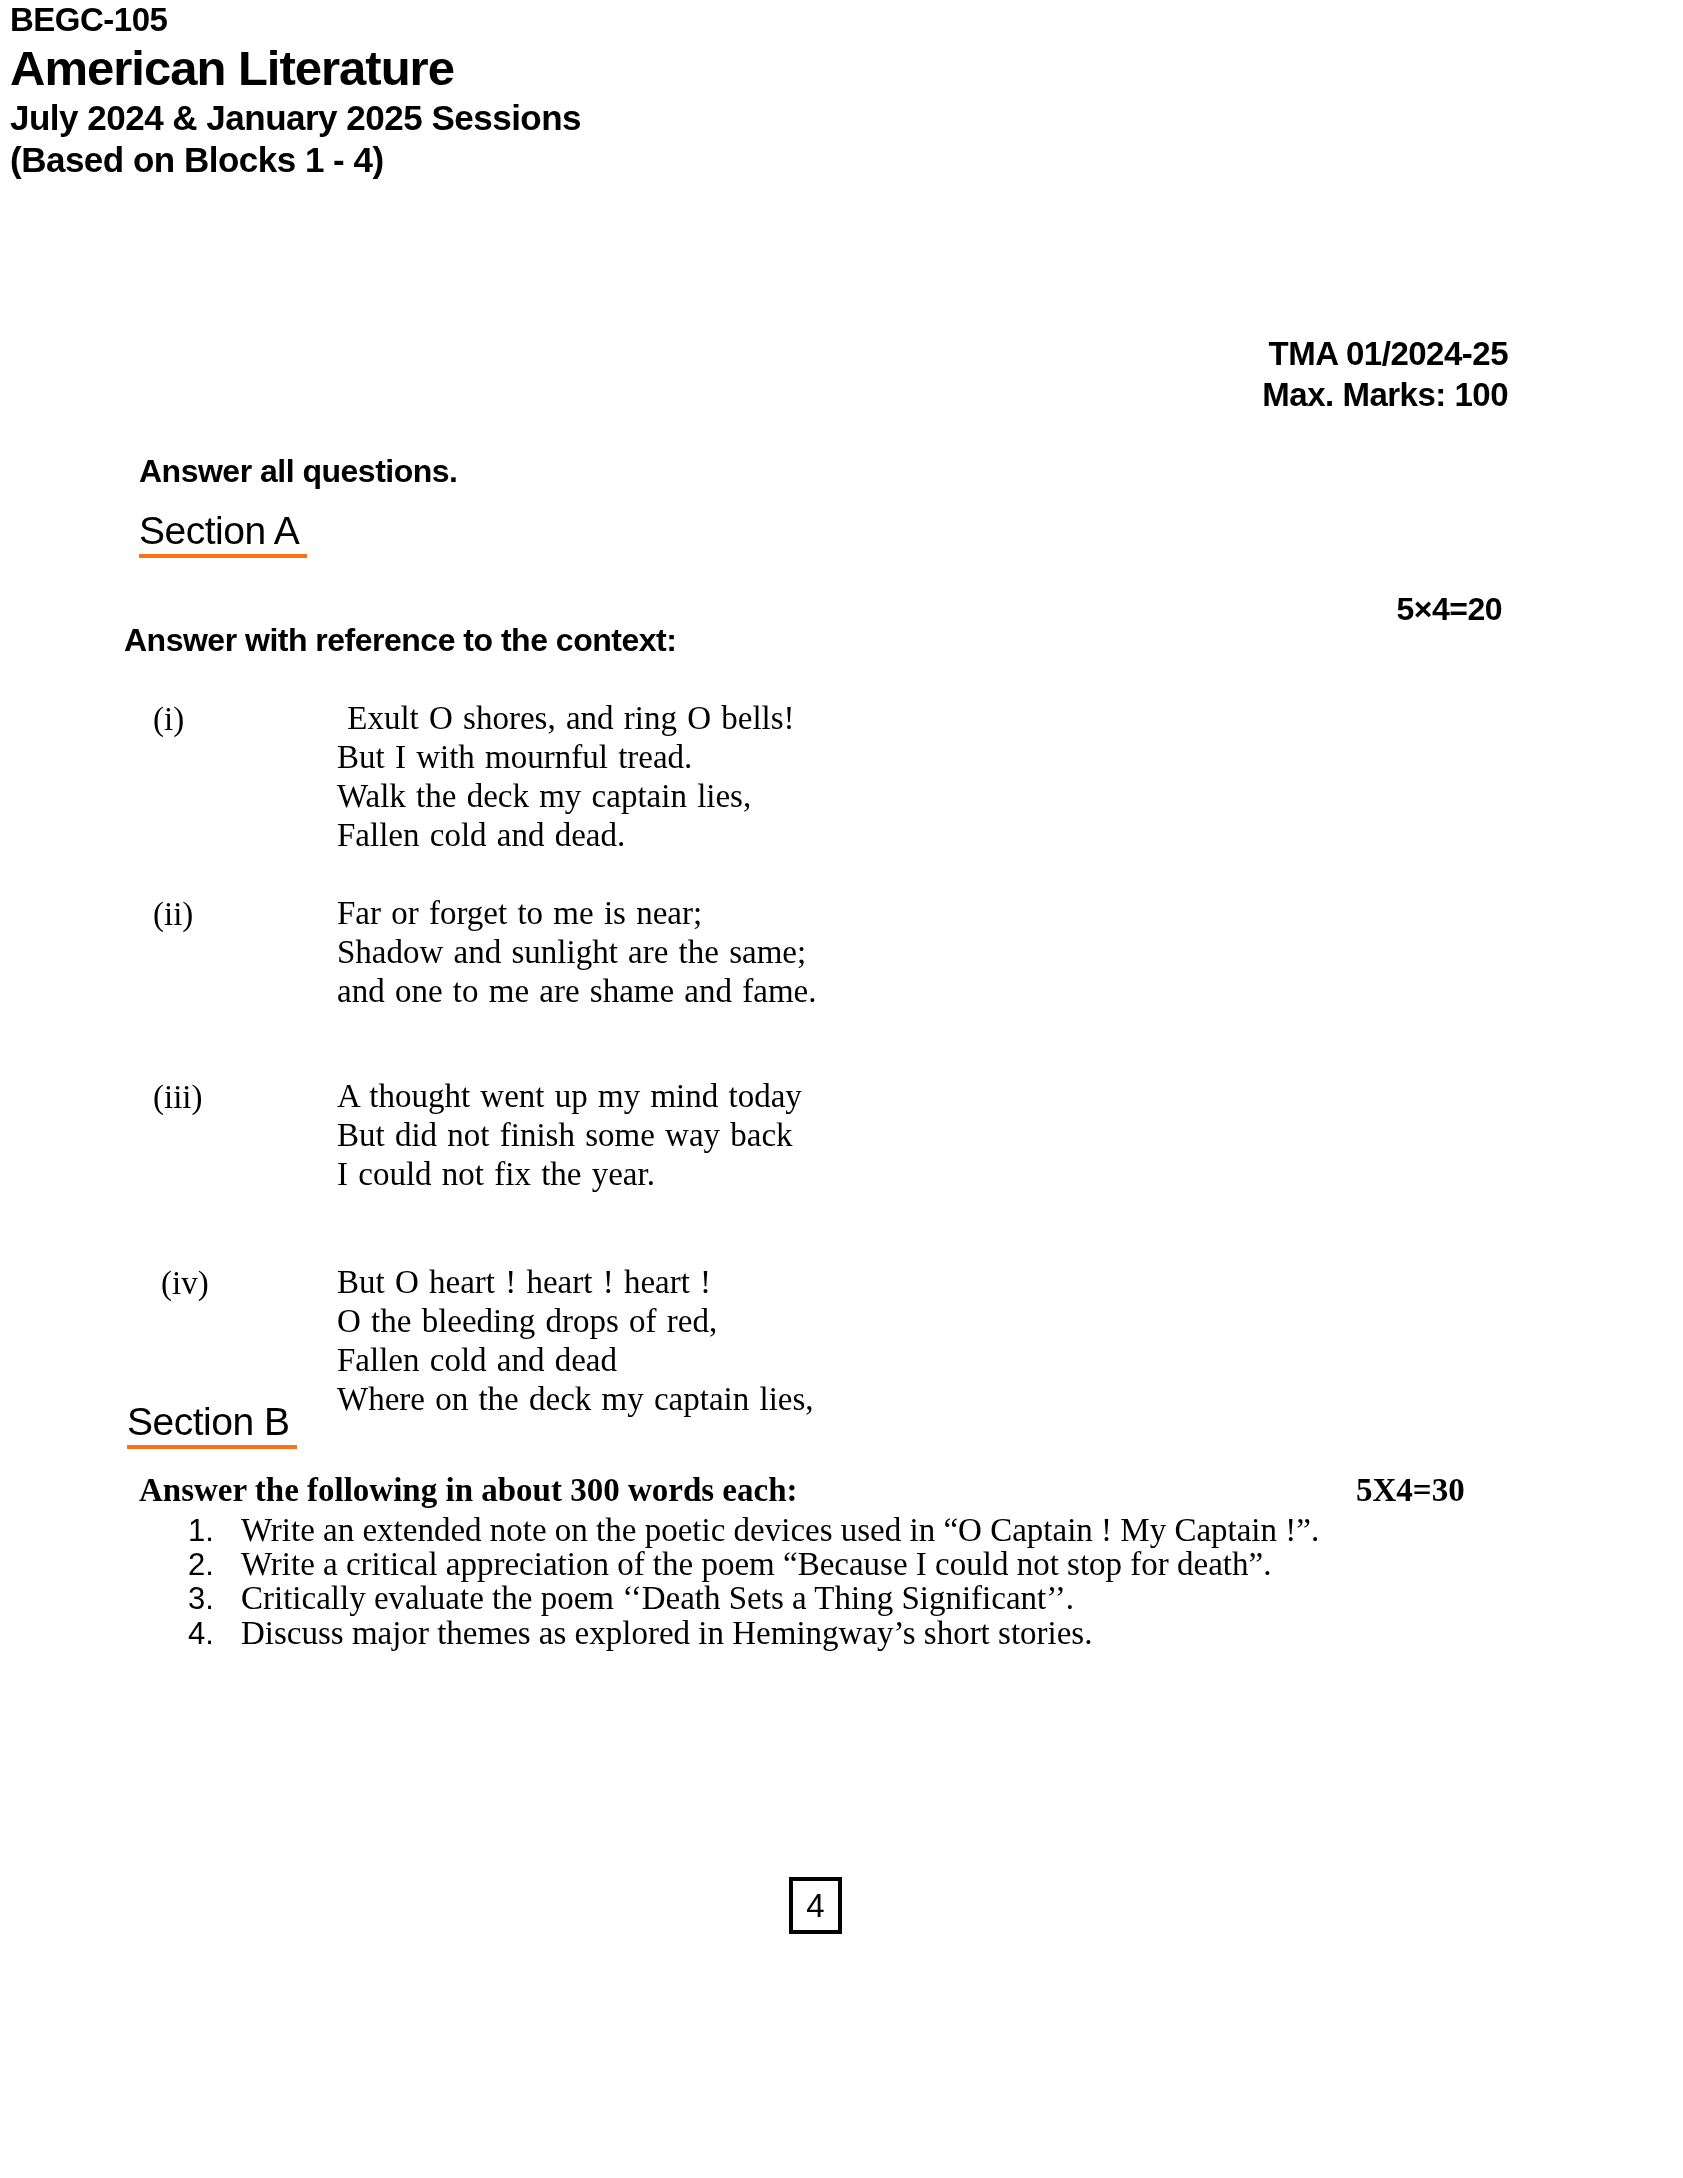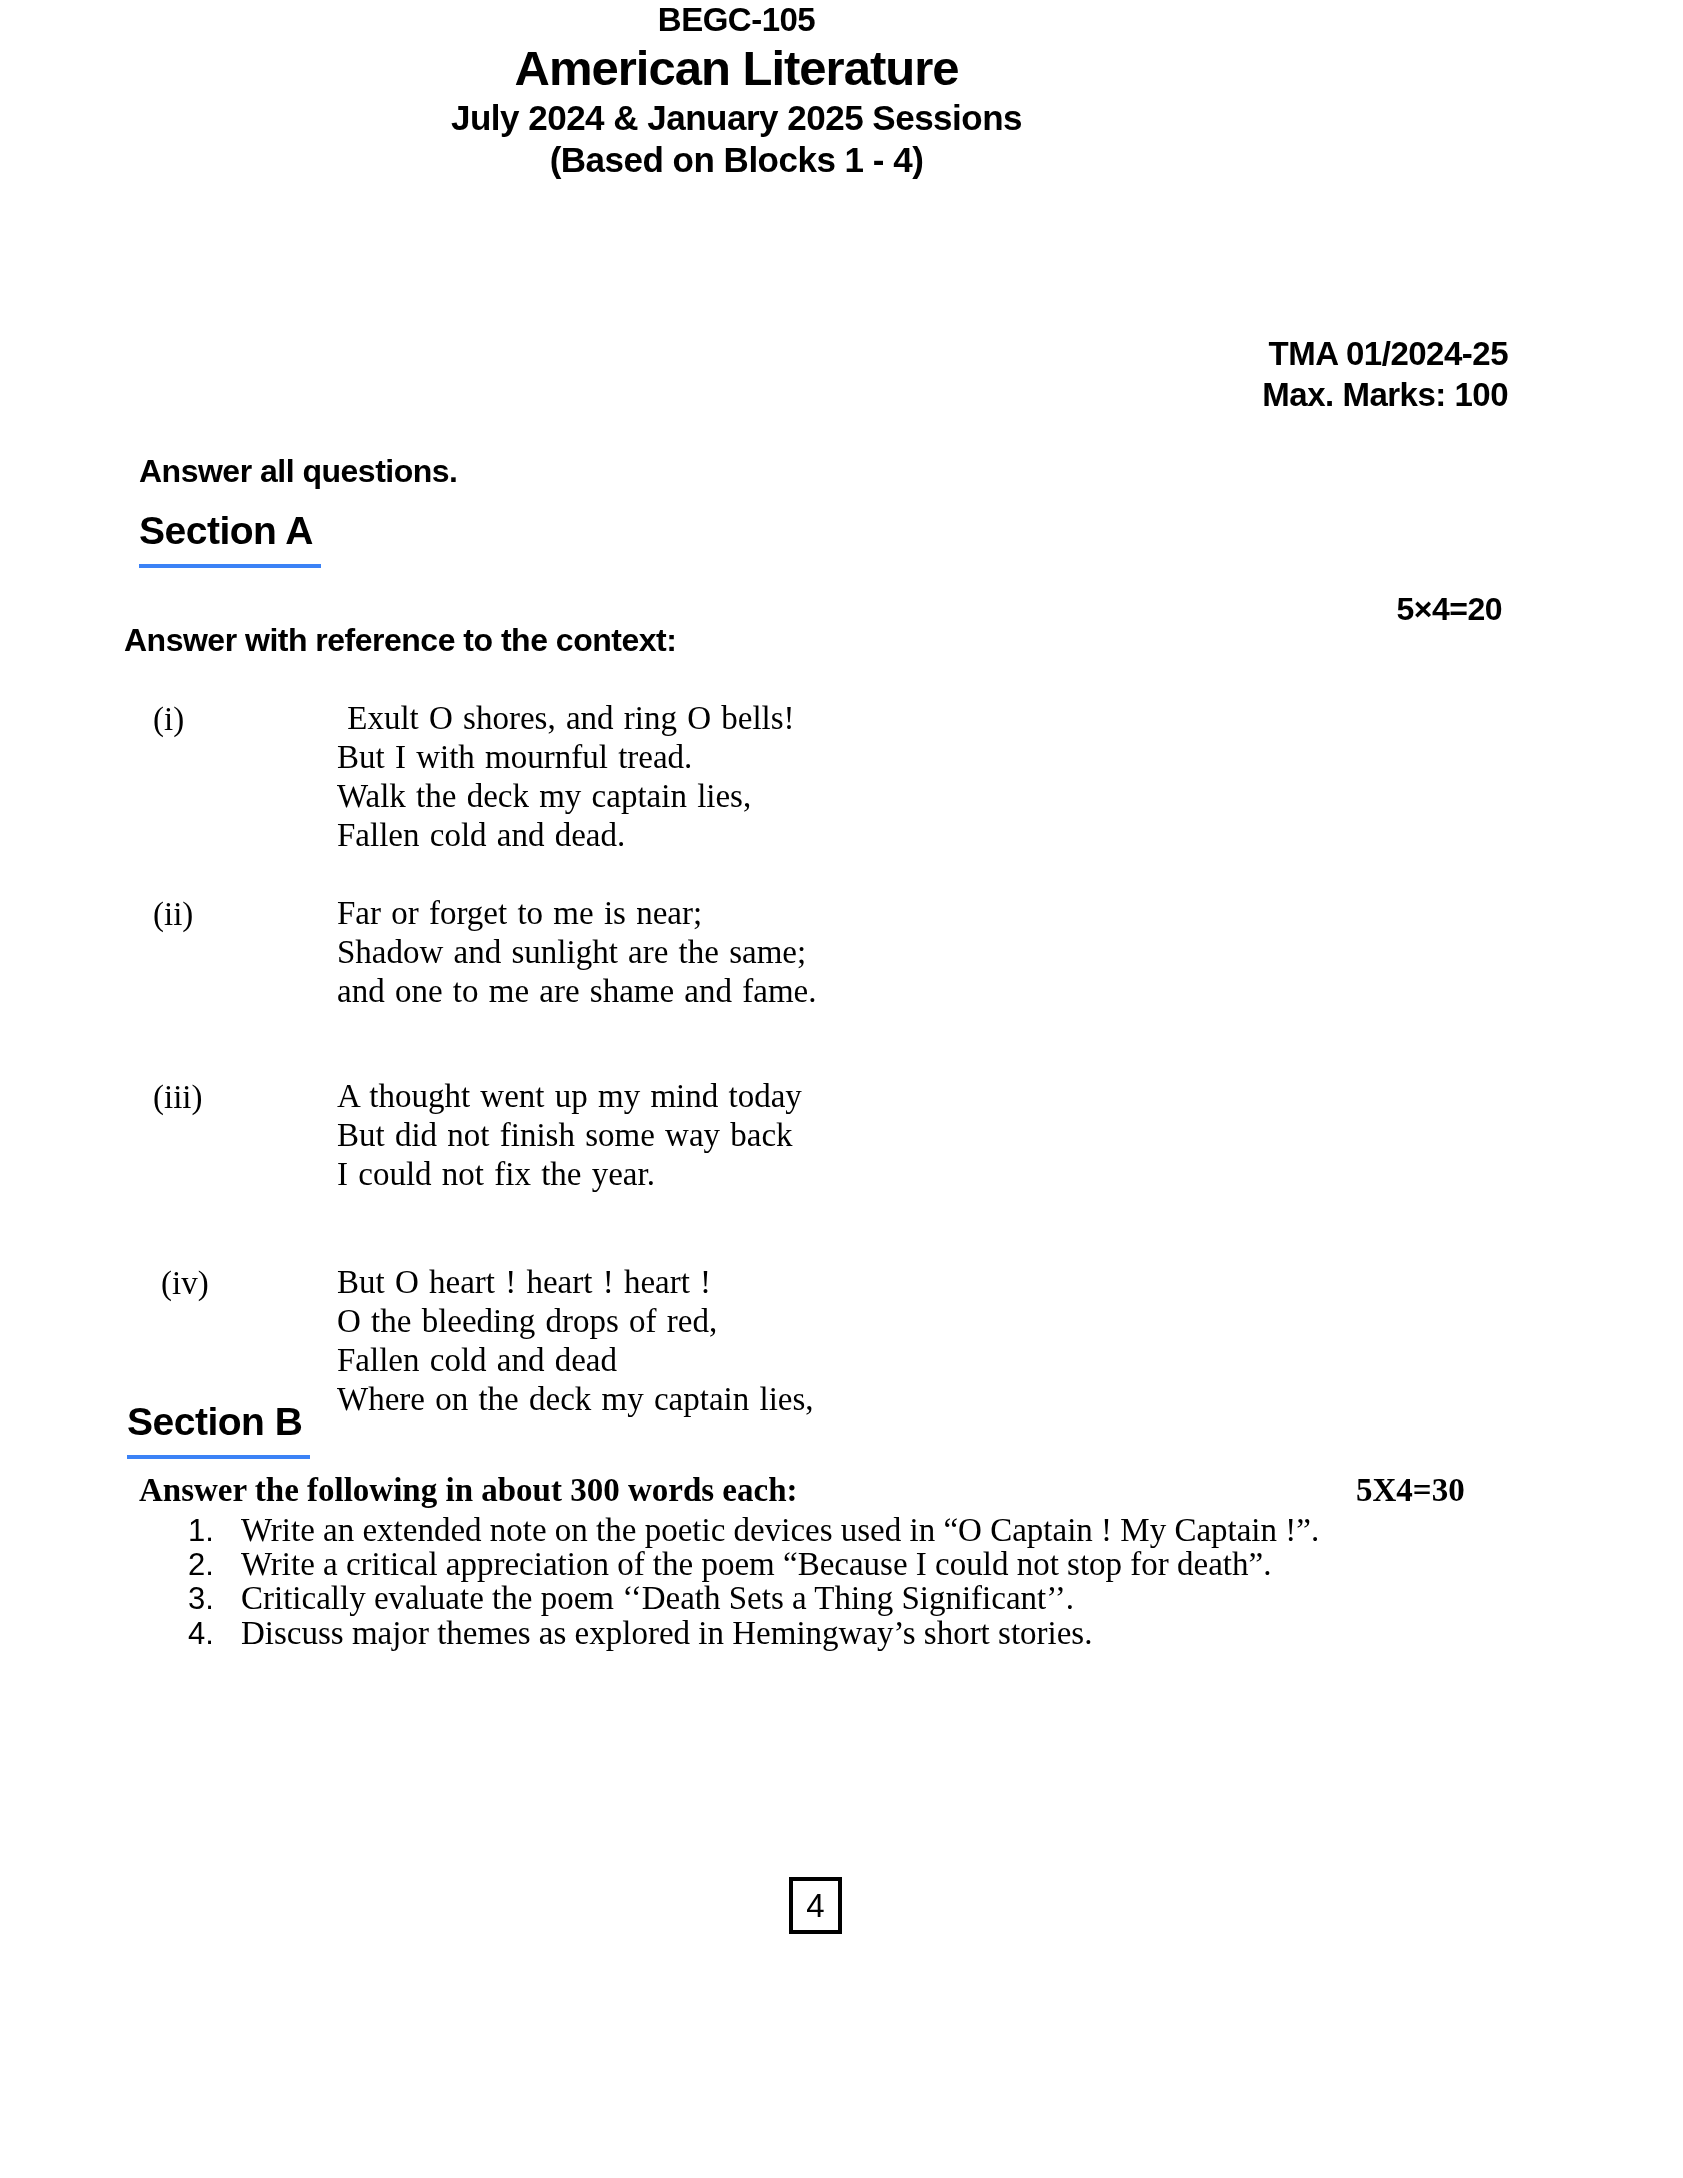--- a/index.html
+++ b/index.html
@@ -9,22 +9,21 @@
     height: 2178px;
     position: relative;
     font-family: "Liberation Sans", sans-serif;
     color: #000000;
     overflow: hidden;
   }
   .abs { position: absolute; }
 
   
   .doc-header {
-    left: 0; top: 168; width: 1473px;
-    text-align: center;
+    left: 10px; top: 168; width: 1473px;
   }
   .course-code {
     font-weight: bold; font-size: 33px; line-height: 40px;
     letter-spacing: -0.5px;
   }
   .paper-title {
     font-weight: bold; font-size: 49px; line-height: 57px;
     letter-spacing: -1px;
   }
   .sessions-line, .blocks-line {
@@ -38,24 +37,24 @@
     font-weight: bold; font-size: 33px; line-height: 41px;
     letter-spacing: -0.5px;
   }
 
   
   .instructions {
     left: 139px; top: 453px;
     font-weight: bold; font-size: 32px; letter-spacing: -0.5px;
   }
   .section-heading {
-    font-weight: bold; font-size: 39px; letter-spacing: -0.5px;
+    font-weight: normal; font-size: 39px; letter-spacing: -0.5px;
     display: inline-block;
-    border-bottom: 4px solid #3b82f6;
-    padding-bottom: 11px; padding-right: 8px;
+    border-bottom: 4px solid #f97316;
+    padding-bottom: 1px; padding-right: 8px;
   }
   .section-a-heading-wrap { left: 139px; top: 509px; }
   .marks-a {
     right: 181px; top: 591px;
     font-weight: bold; font-size: 32px; letter-spacing: -0.5px;
   }
   .context-prompt {
     left: 124px; top: 622px;
     font-weight: bold; font-size: 32px; letter-spacing: -0.5px;
   }

